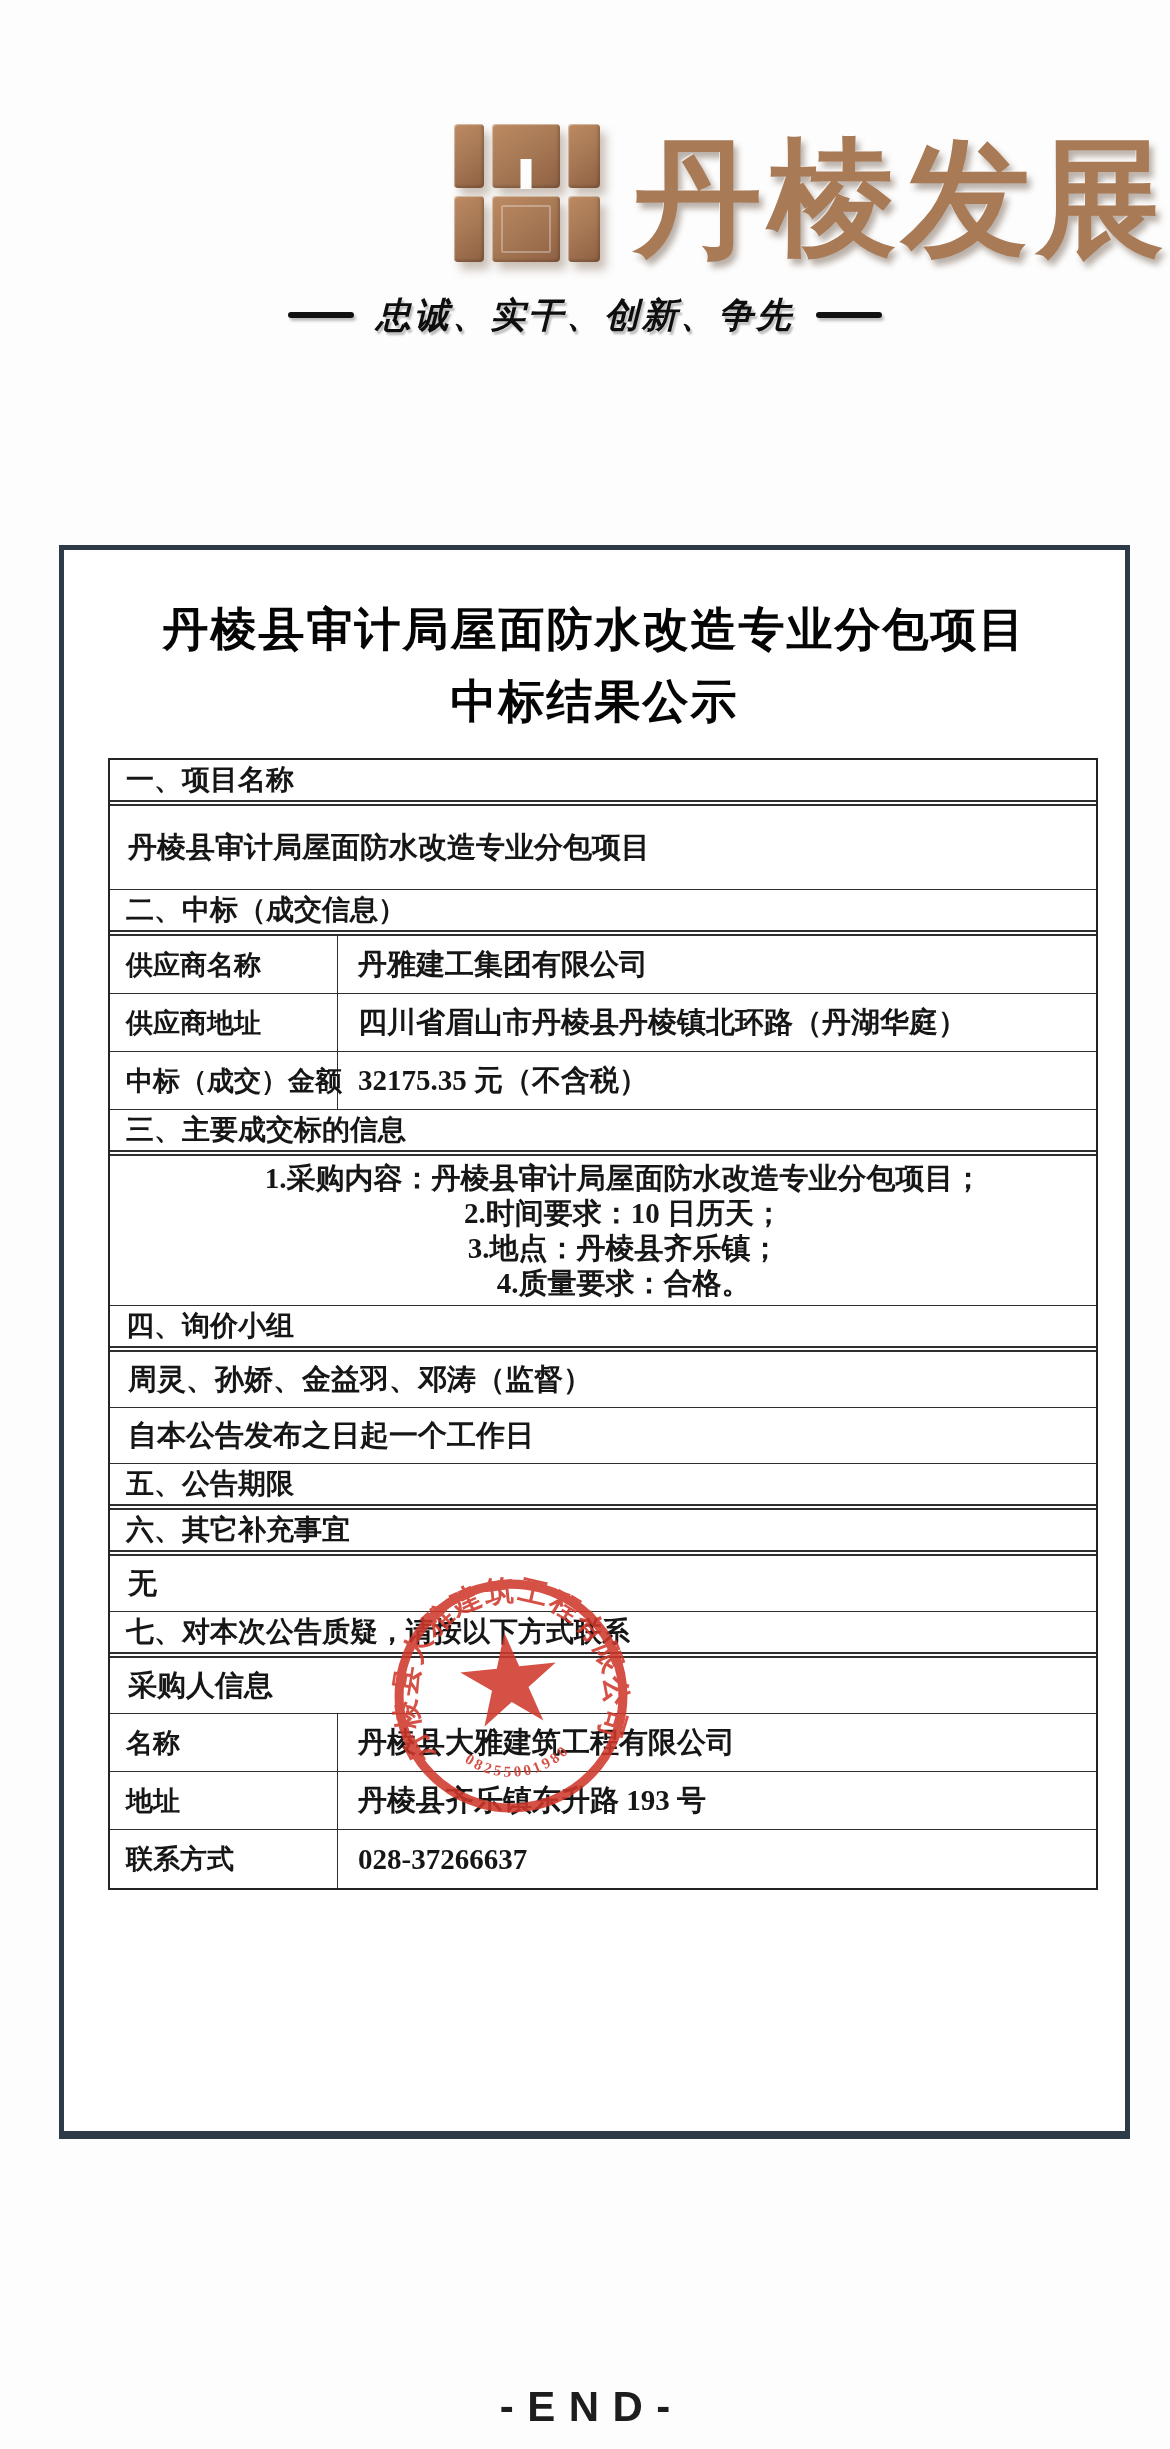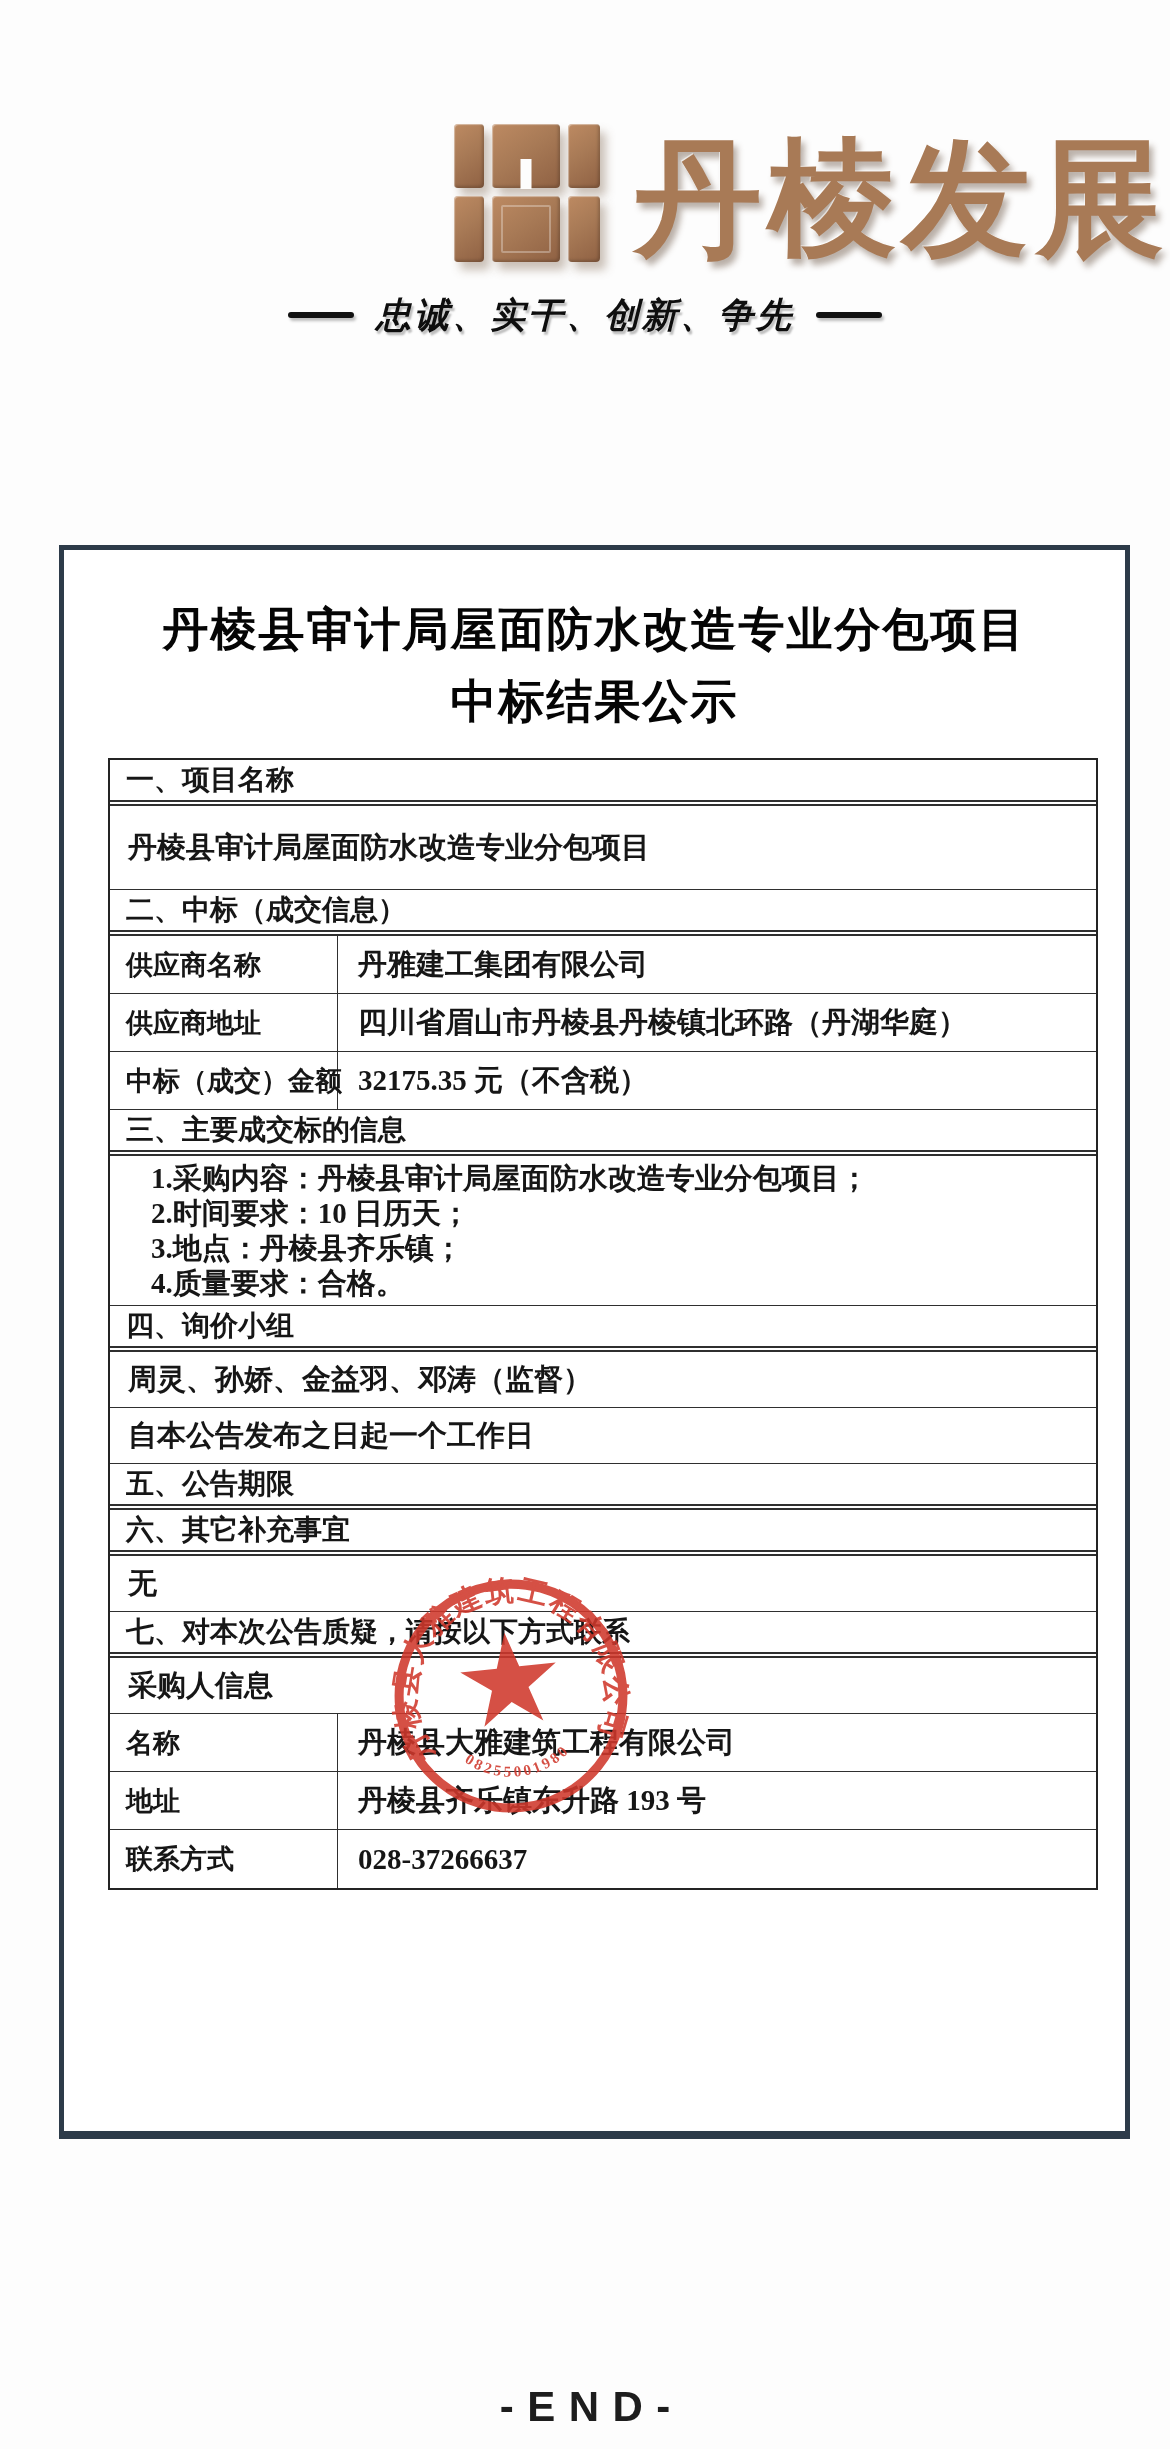--- a/index.html
+++ b/index.html
@@ -36,21 +36,21 @@
           letter-spacing:3px; text-shadow:2px 3px 2px rgba(0,0,0,.25); }
 
   
   .doc { position:absolute; left:59px; top:545px; width:1071px; height:1594px;
          background:#ffffff; border:5px solid #2d3b49; border-bottom-width:8px; }
   .title { padding-top:44px; text-align:center; font-weight:900; color:#050505;
            font-size:46px; line-height:72px; letter-spacing:2px; }
   .title span { display:block; }
 
   
-  .tbl { width:990px; margin:20px 0 0 44px; border:2px solid #242424; background:#fff; }
+  .tbl { width:990px; margin:20px 0 0 44px; border:2px solid #242424; background:#fff;text-align:center; }
   .r { position:relative; border-bottom:1px solid #2f2f2f; font-size:29px; }
   .r:last-child { border-bottom:none; }
   .r.sec { height:46px; border-bottom:6px double #2f2f2f;
            display:flex; align-items:center; padding-left:16px;
            font-family:"Liberation Sans", sans-serif; font-weight:700; font-size:28px; }
   .r.first { height:84px; display:flex; align-items:center; padding-left:18px; font-weight:600; }
   .r.txt { height:56px; display:flex; align-items:center; padding-left:18px; font-weight:600; }
   .r.pair { height:58px; display:flex; }
   .r.pair .lbl { width:228px; flex:0 0 228px; border-right:1px solid #2f2f2f;
                  display:flex; align-items:center; padding-left:16px;

